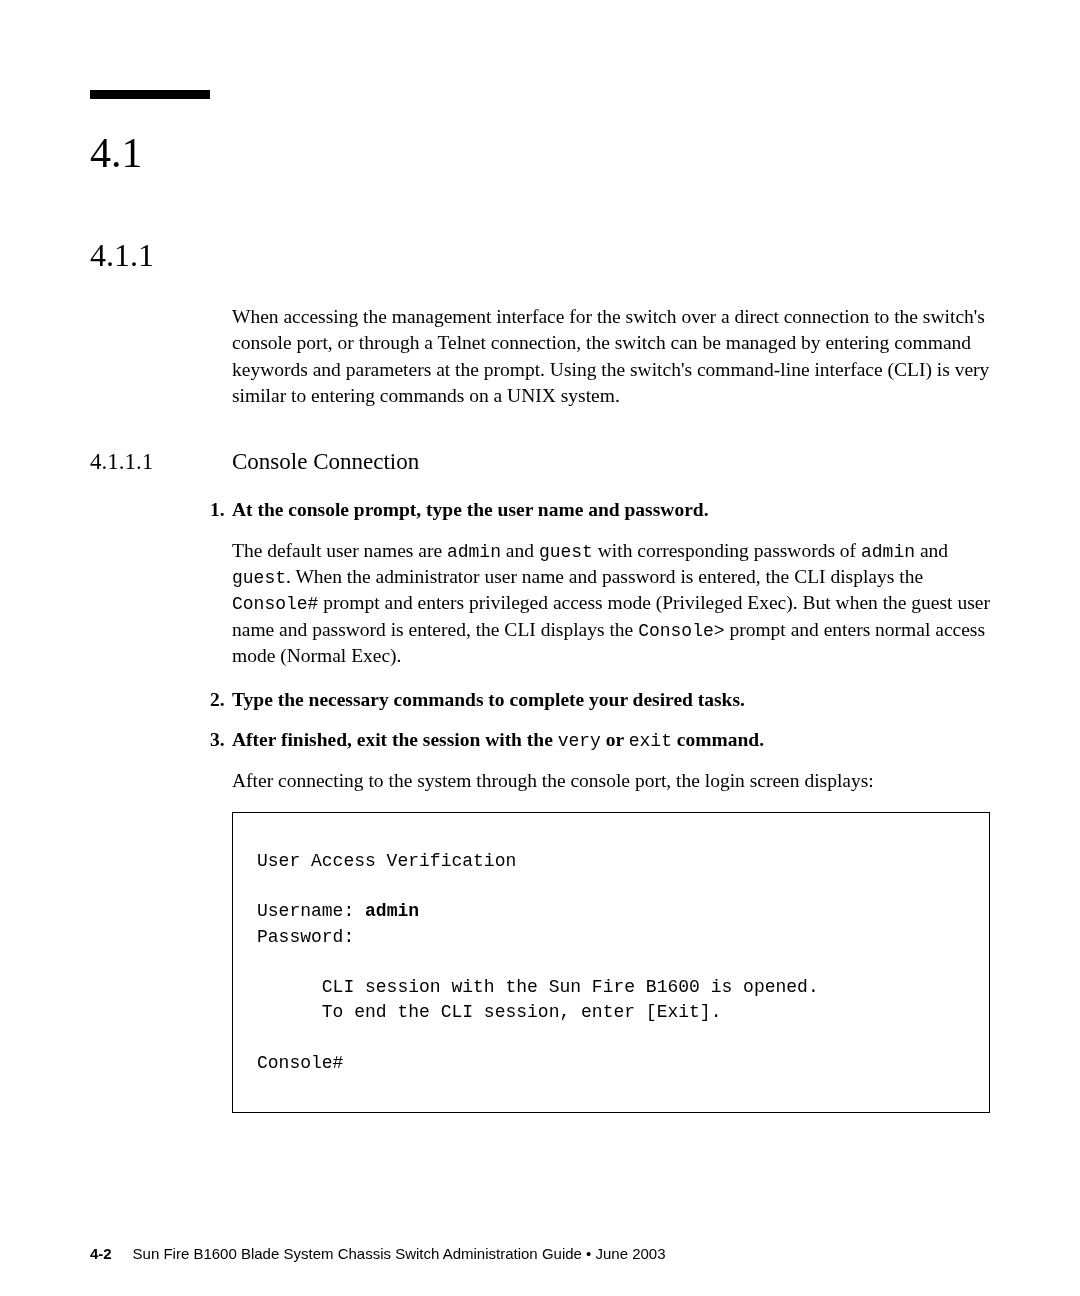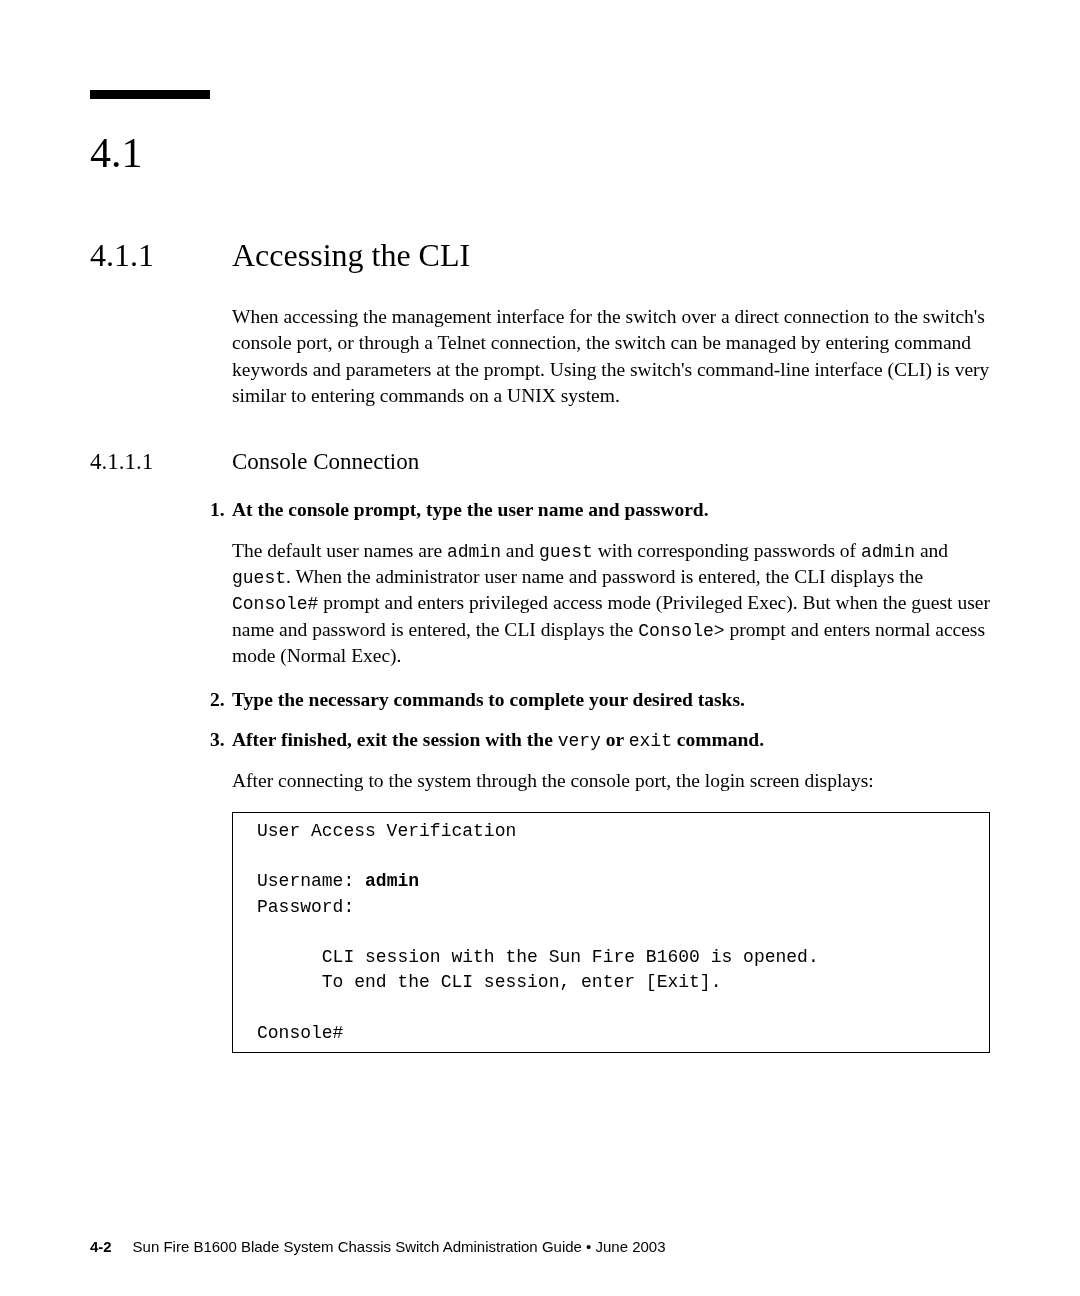--- a/index.html
+++ b/index.html
@@ -108,29 +108,29 @@
     }
     .after-text {
       margin-left: 142px;
       font-size: 19.5px;
       line-height: 1.35;
       margin-bottom: 18px;
     }
     .code-block {
       margin-left: 142px;
       border: 1.5px solid #000;
-      padding: 6px 24px;
+      padding: 36px 24px;
       font-family: "Courier New", Courier, monospace;
       font-size: 18px;
       line-height: 1.4;
       white-space: pre;
     }
     .footer {
       position: absolute;
-      bottom: 41px;
+      bottom: 34px;
       left: 90px;
       font-size: 15px;
       font-family: Helvetica, Arial, sans-serif;
     }
     .footer-pagenum {
       font-weight: bold;
     }
   </style>
 </head>
 <body>
@@ -138,21 +138,20 @@
 <div class="page">
 
   <div class="section-bar"></div>
 
   <div class="h1-row">
     <div class="h1-num">4.1</div>
   </div>
 
   <div class="h2-row">
     <div class="h2-num">4.1.1</div>
-    <div class="h2-title">Accessing the CLI</div>
   </div>
 
   <div class="body-text">When accessing the management interface for the switch over a direct connection to the switch's console port, or through a Telnet connection, the switch can be managed by entering command keywords and parameters at the prompt. Using the switch's command-line interface (CLI) is very similar to entering commands on a UNIX system.</div>
 
   <div class="h3-row">
     <div class="h3-num">4.1.1.1</div>
     <div class="h3-title">Console Connection</div>
   </div>
 
 

